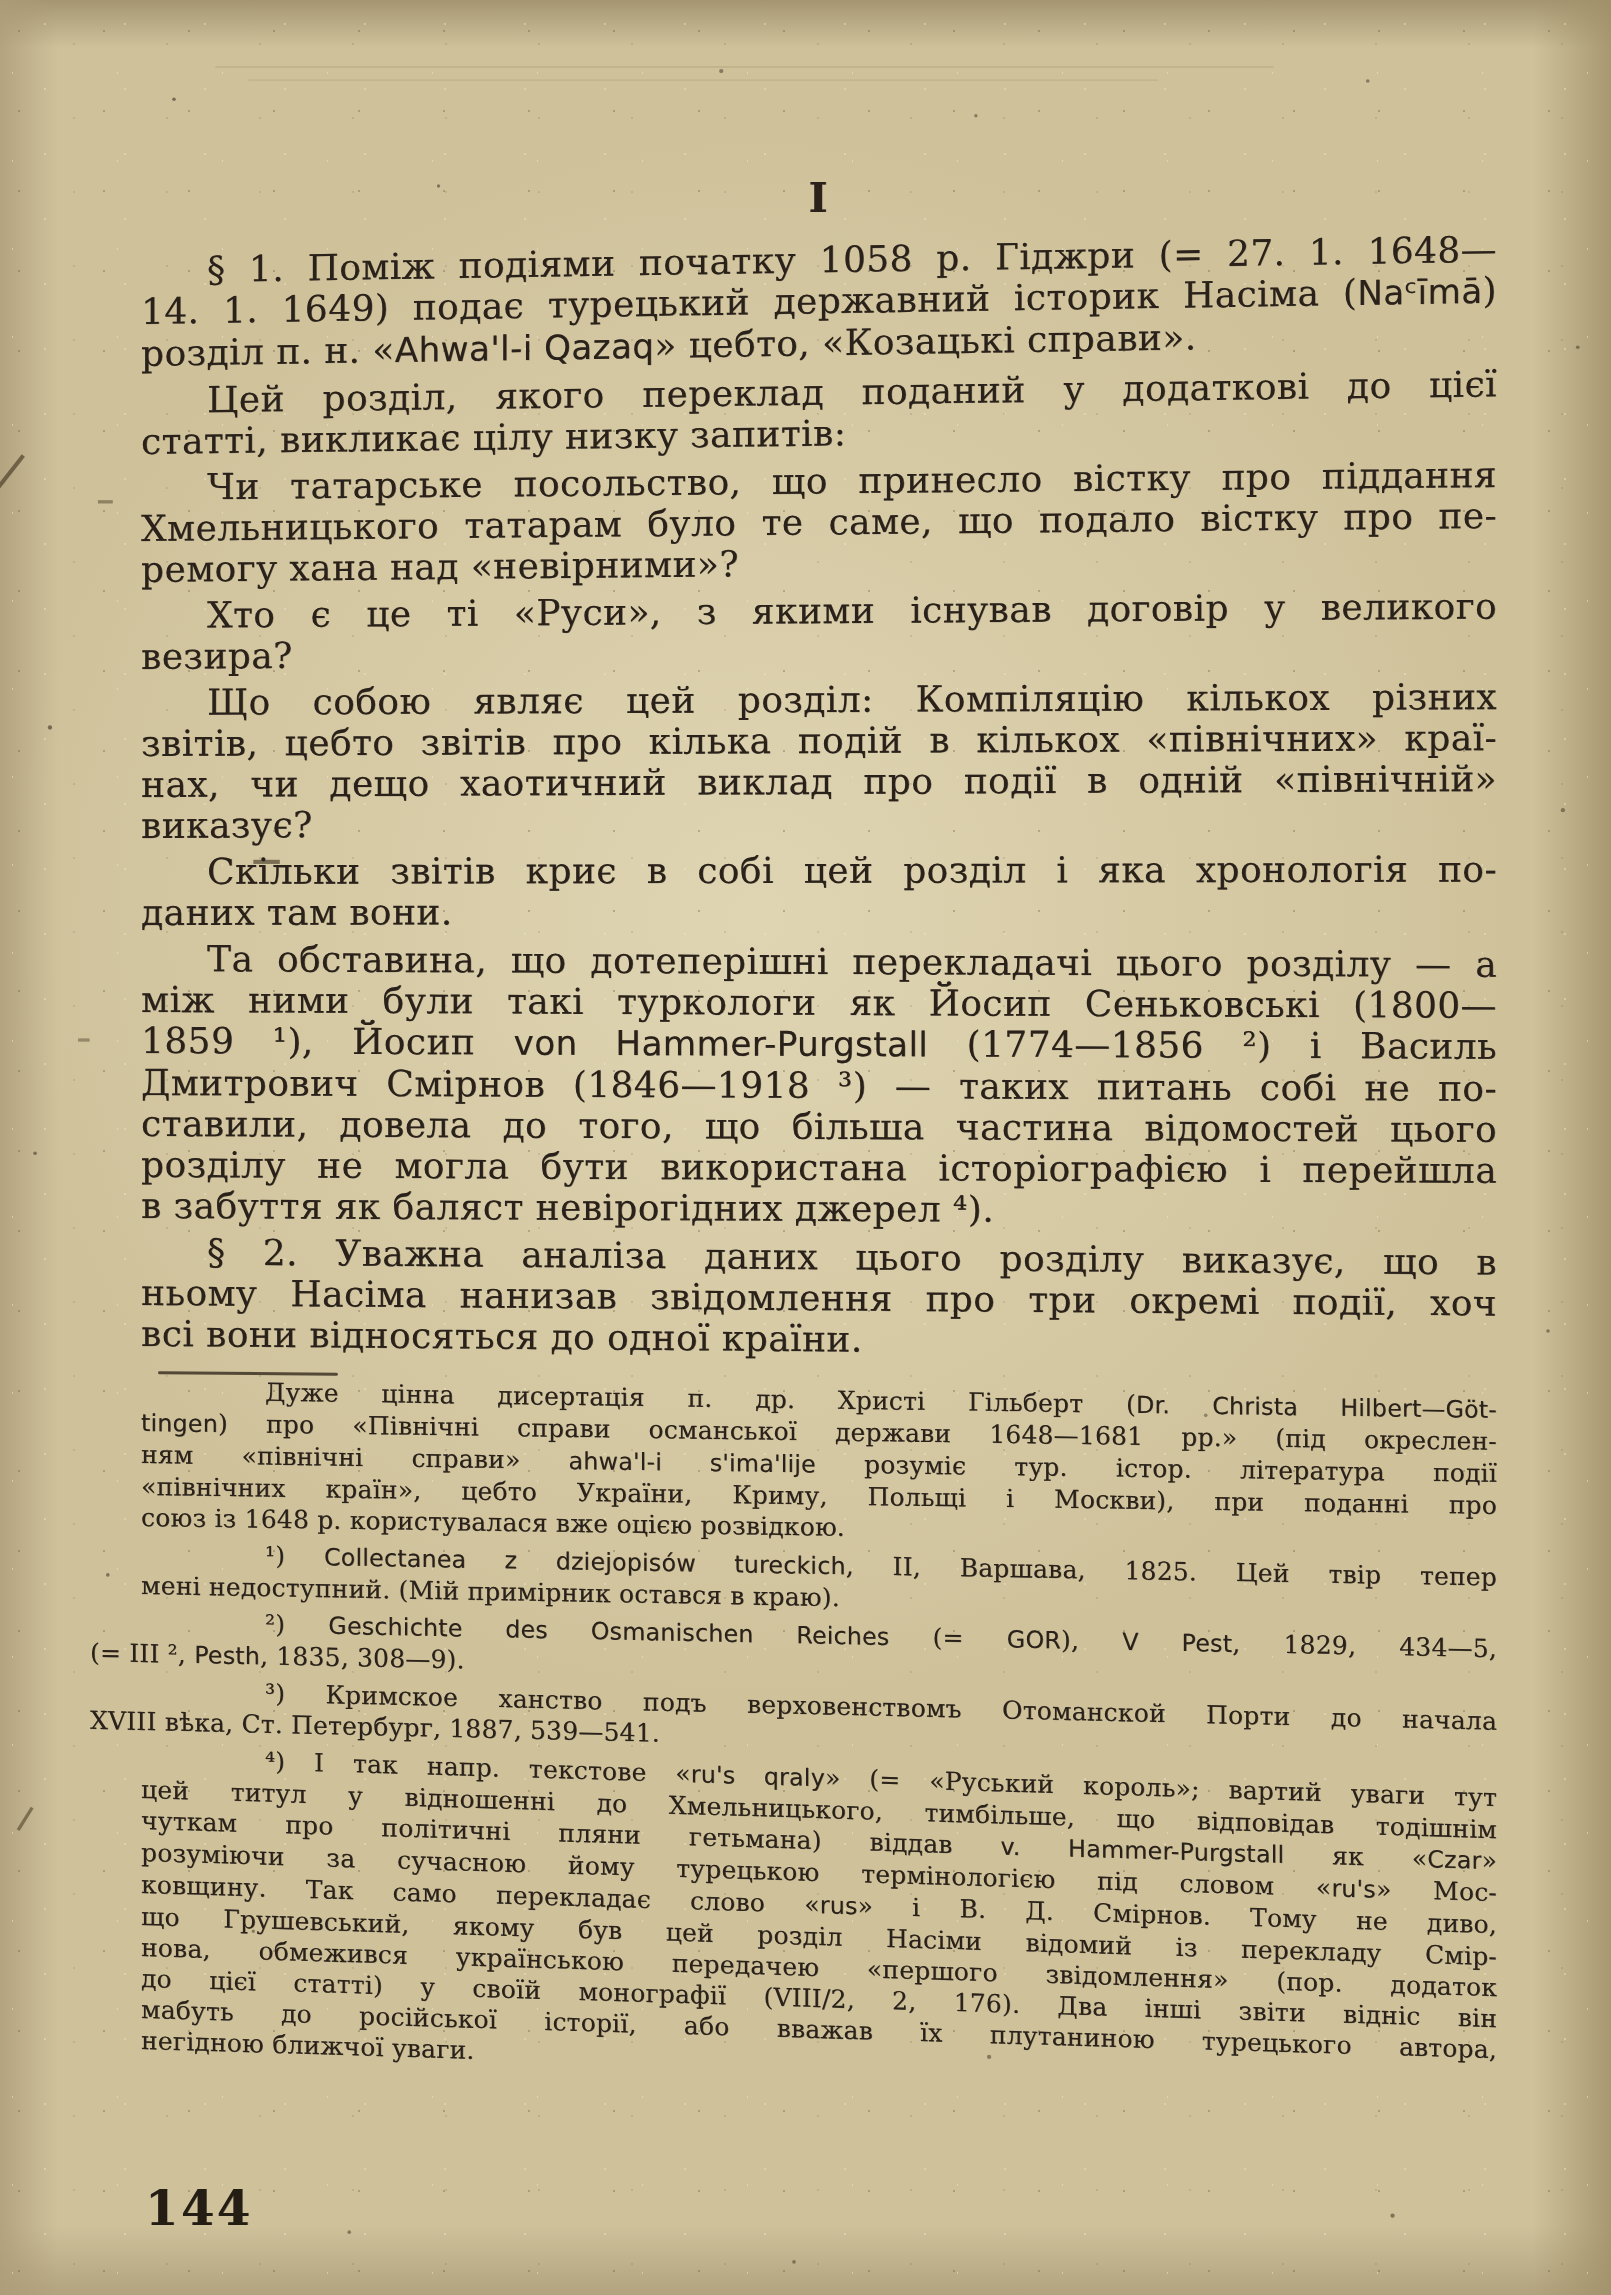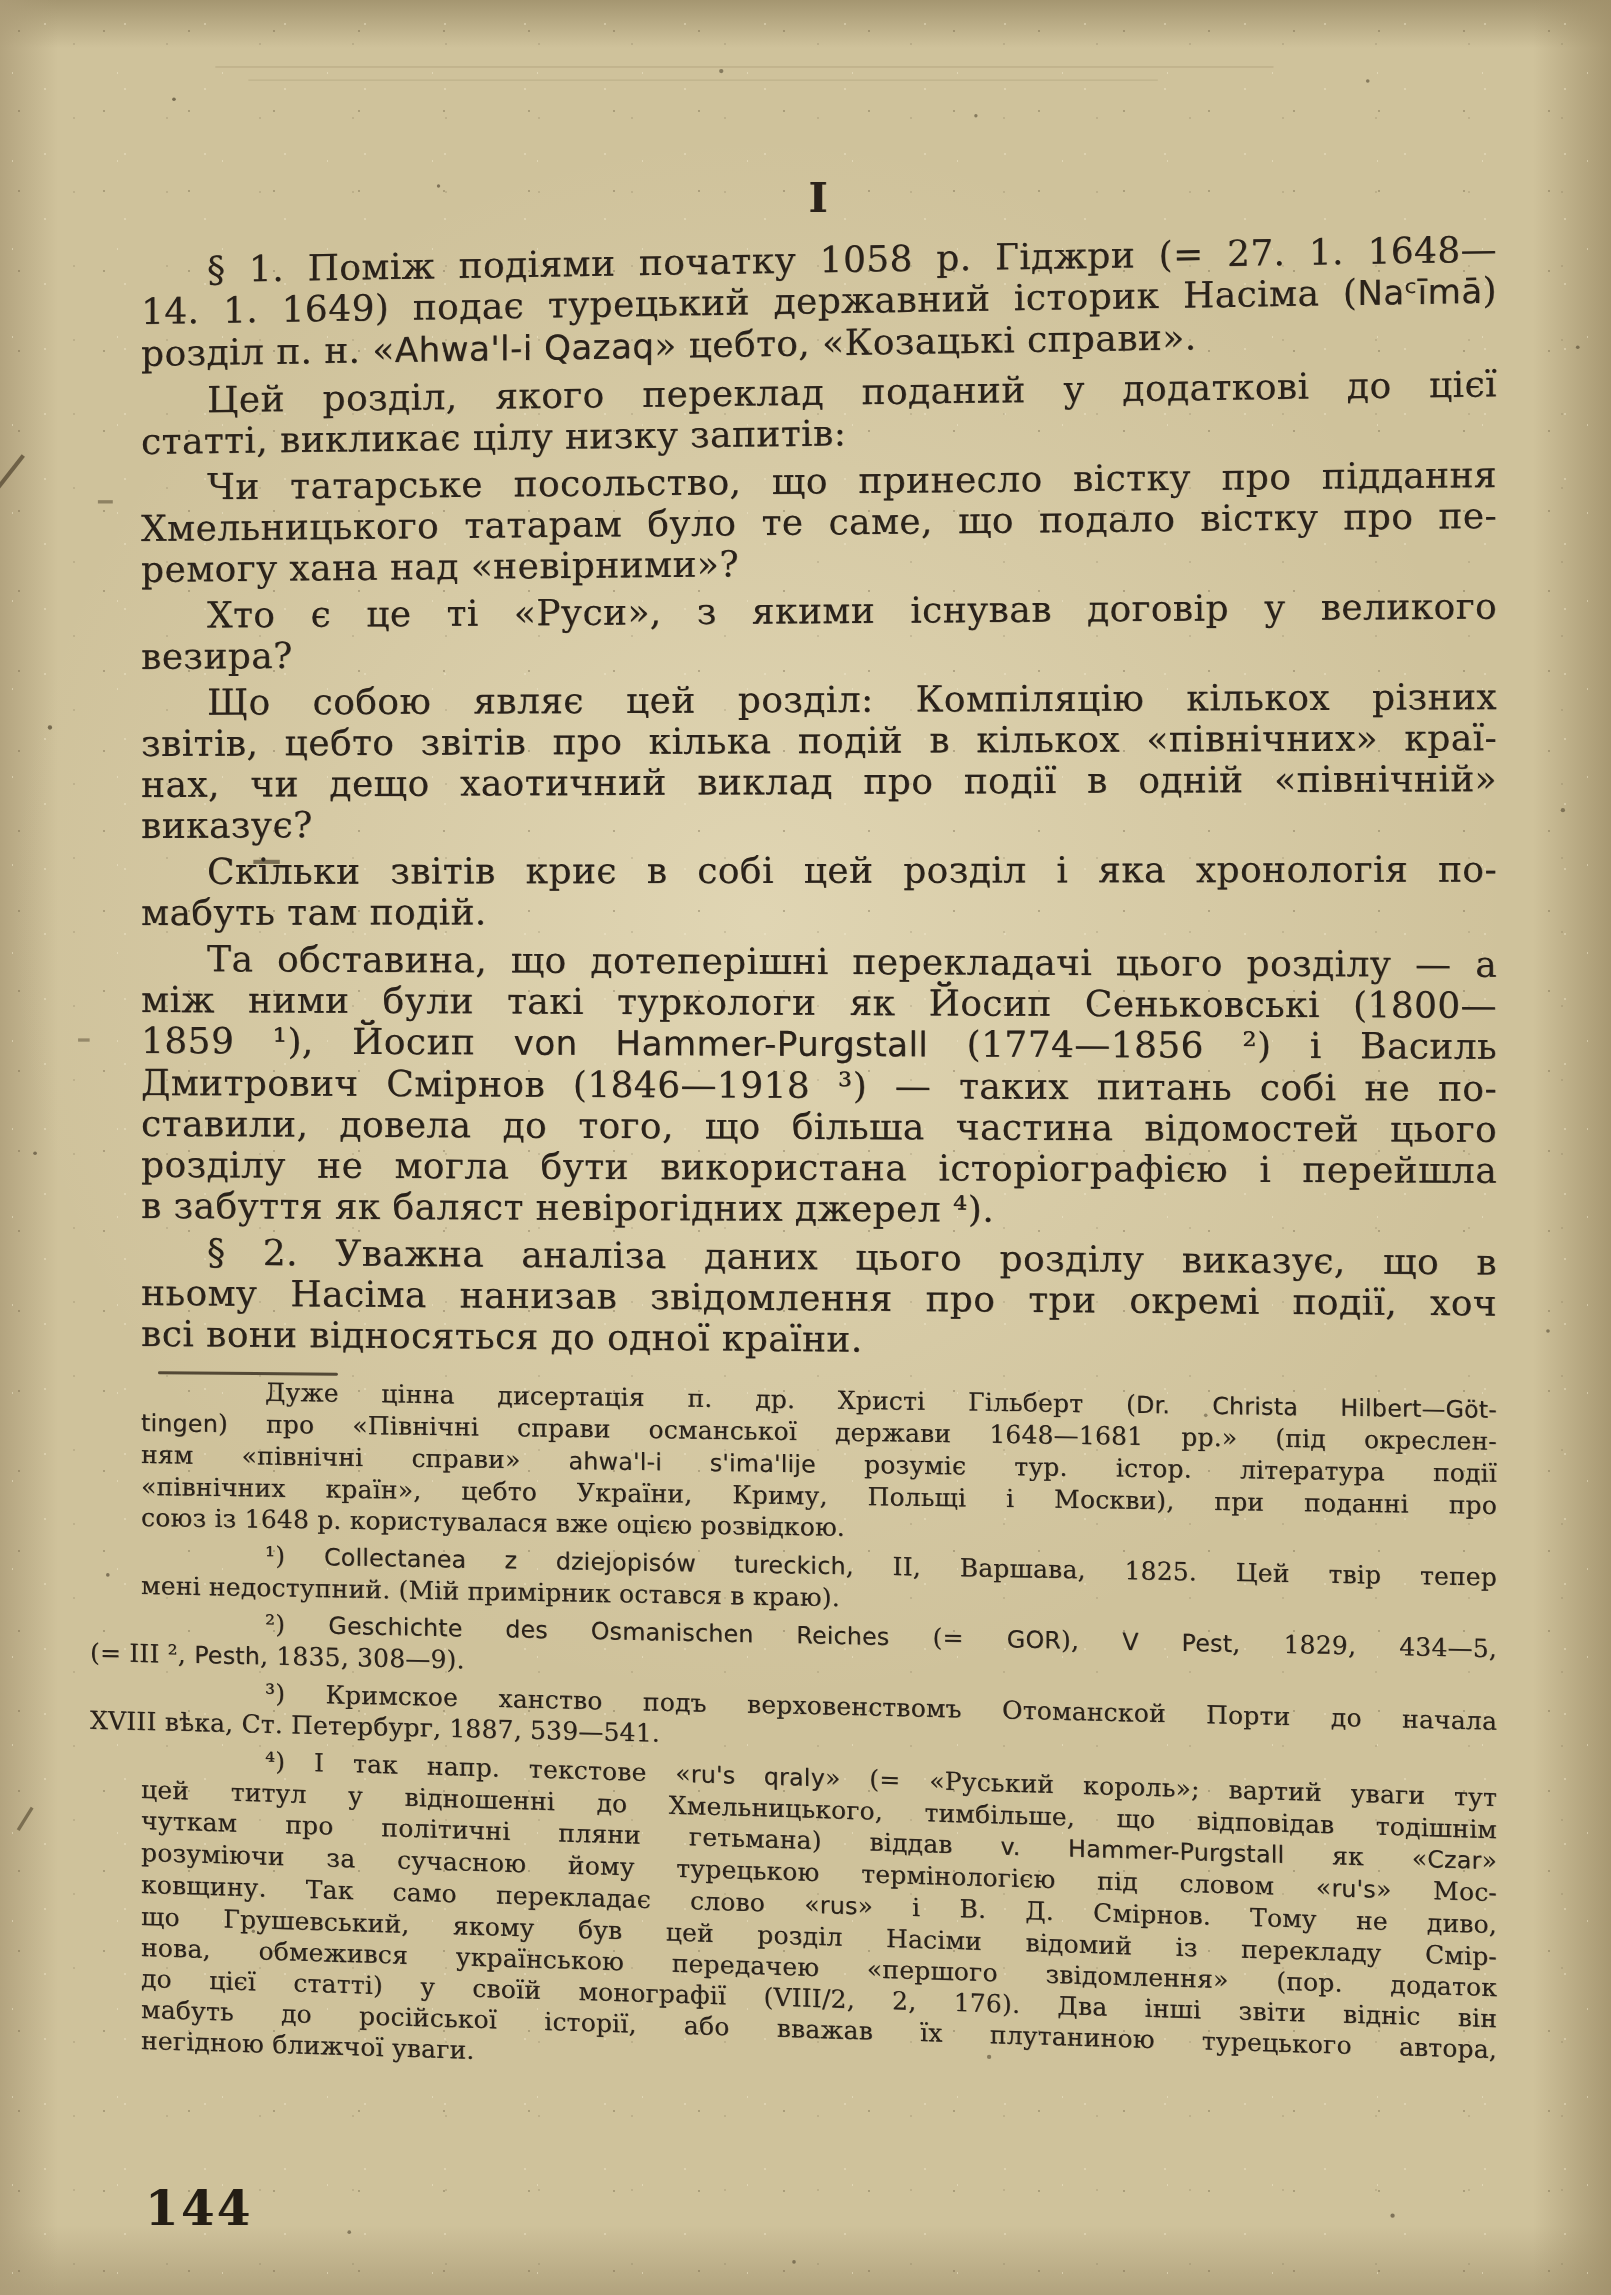--- a/index.html
+++ b/index.html
@@ -117,21 +117,21 @@
           <div class="line last"><span>везира?</span></div>
         </div>
         <div class="para" style="transform: skewY(-0.25deg);">
           <div class="line first"><span>Що собою являє цей розділ: Компіляцію кількох різних</span></div>
           <div class="line"><span>звітів, цебто звітів про кілька подій в кількох «північних» краї-</span></div>
           <div class="line"><span>нах, чи дещо хаотичний виклад про події в одній «північній»</span></div>
           <div class="line last"><span>виказує?</span></div>
         </div>
         <div class="para" style="transform: skewY(-0.1deg);">
           <div class="line first"><span>Скільки звітів криє в собі цей розділ і яка хронологія по-</span></div>
-          <div class="line last"><span>мабуть там подій.</span></div>
+          <div class="line last"><span>даних там вони.</span></div>
         </div>
         <div class="para" style="transform: skewY(0.25deg);">
           <div class="line first"><span>Та обставина, що дотеперішні перекладачі цього розділу — а</span></div>
           <div class="line"><span>між ними були такі туркологи як Йосип Сеньковські (1800—</span></div>
           <div class="line"><span>1859 ¹), Йосип </span><span class="lat">von Hammer-Purgstall</span><span> (1774—1856 ²) і Василь</span></div>
           <div class="line"><span>Дмитрович Смірнов (1846—1918 ³) — таких питань собі не по-</span></div>
           <div class="line"><span>ставили, довела до того, що більша частина відомостей цього</span></div>
           <div class="line"><span>розділу не могла бути використана історіографією і перейшла</span></div>
           <div class="line last"><span>в забуття як баляст невірогідних джерел ⁴).</span></div>
         </div>

